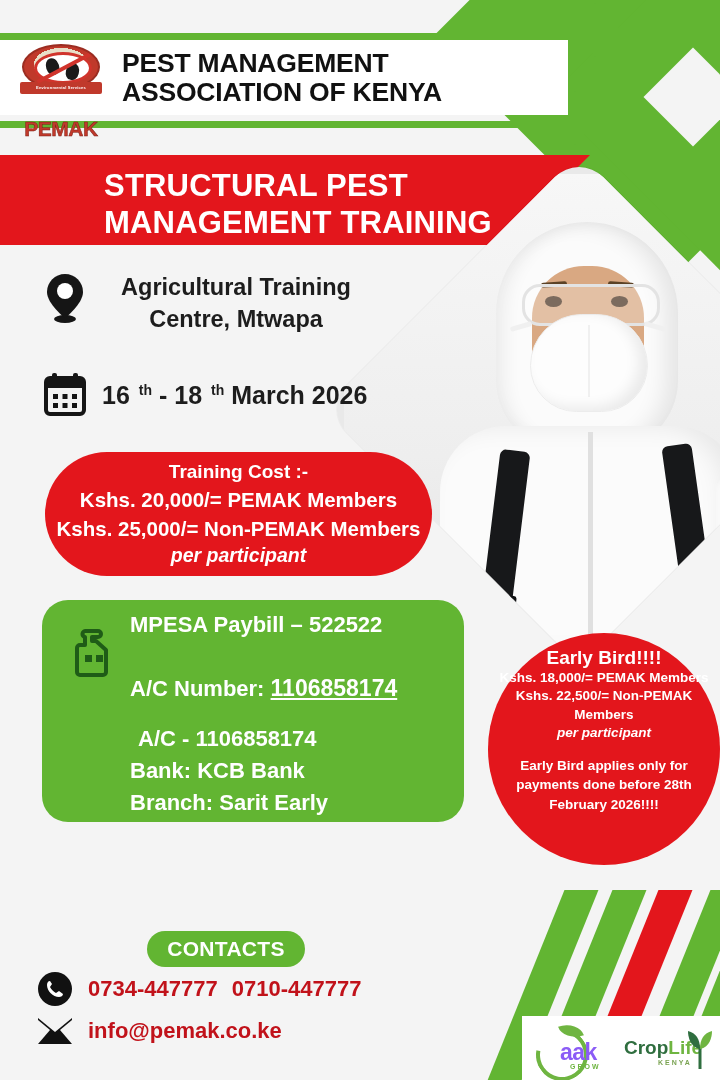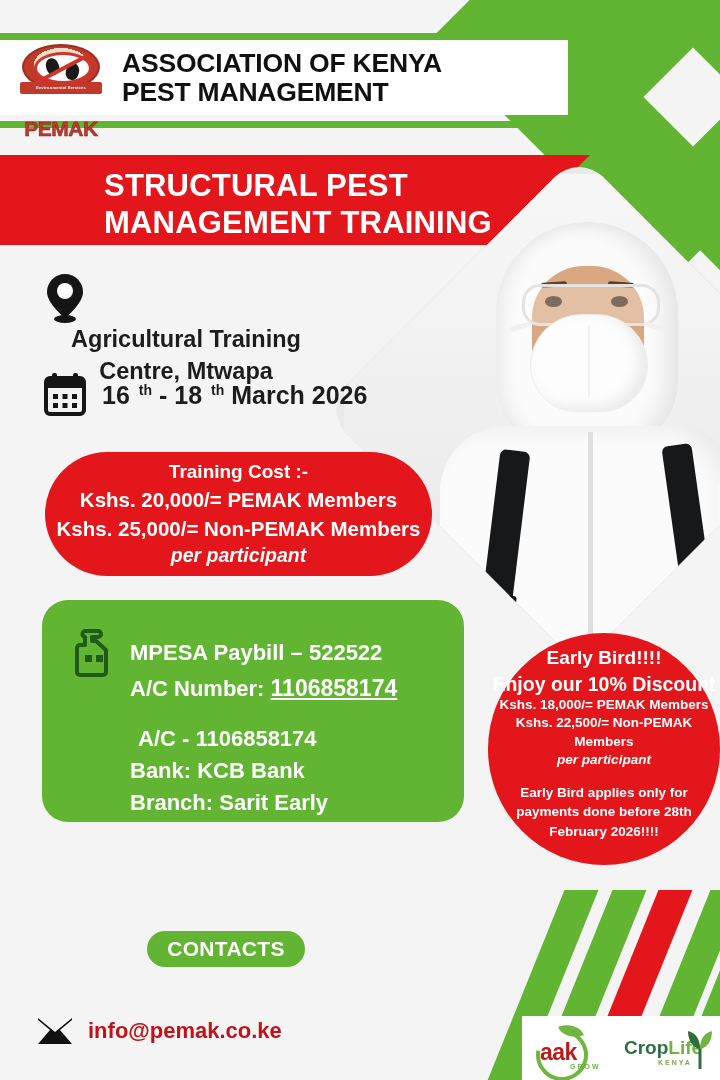--- a/index.html
+++ b/index.html
@@ -135,21 +135,21 @@
   .title-banner .t{
     position:absolute;left:104px;top:12px;
     color:#fff;font-weight:bold;font-size:31px;
     line-height:1.2;letter-spacing:.2px;
   }
 
   
   .info-row{
     position:absolute;z-index:6;display:flex;align-items:flex-start;
   }
-  .row-venue{left:40px;top:272px;flex-direction:column;}
+  .row-venue{left:40px;top:272px;}
   .row-date{left:40px;top:372px;}
   .icon-box{width:50px;flex:none;display:flex;justify-content:center;}
   .venue-text{
     margin-left:12px;color:#1d1d1d;font-weight:bold;
     font-size:23.5px;line-height:1.35;text-align:center;width:268px;
   }
   .date-text{
     margin-left:12px;color:#1d1d1d;font-weight:bold;
     font-size:25px;line-height:1.2;padding-top:8px;
   }
@@ -169,21 +169,21 @@
   .cost-bubble .l4{font-weight:bold;font-style:italic;font-size:19.5px;margin-top:1px;}
 
   
   .pay-card{
     position:absolute;left:42px;top:600px;
     width:422px;height:222px;
     background:#62b532;border-radius:26px;
     z-index:7;color:#ffffff;
   }
   .pay-icon{position:absolute;left:30px;top:28px;}
-  .pay-l1{position:absolute;left:88px;top:40px;font-size:22px;font-weight:600;}
+  .pay-l1{position:absolute;left:88px;top:12px;font-size:22px;font-weight:600;}
   .pay-l1 b{font-weight:bold;}
   .pay-l2{position:absolute;left:88px;top:75px;font-size:22px;font-weight:600;}
   .pay-l2 b{font-weight:bold;font-size:23px;text-decoration:underline;}
   .pay-l3{position:absolute;left:96px;top:126px;font-size:22px;font-weight:600;}
   .pay-l4{position:absolute;left:88px;top:158px;font-size:22px;font-weight:600;}
   .pay-l5{position:absolute;left:88px;top:190px;font-size:22px;font-weight:600;}
 
   
   .earlybird{
     position:absolute;left:488px;top:633px;
@@ -321,22 +321,22 @@
   .aak-ring{
     position:absolute;left:10px;top:10px;width:44px;height:44px;
     border:4px solid #6fb541;border-radius:50%;
     border-top-color:transparent;transform:rotate(-35deg);
   }
   .aak-leaf{
     position:absolute;left:34px;top:4px;width:22px;height:16px;
     background:#6fb541;border-radius:0 100% 0 100%;transform:rotate(-18deg);
   }
   .aak-text{
-    position:absolute;left:14px;top:20px;
-    font-size:23px;font-weight:bold;color:#b91c1c;letter-spacing:-.5px;
+    position:absolute;left:34px;top:20px;
+    font-size:23px;font-weight:bold;color:#8b5cf6;letter-spacing:-.5px;
   }
   .aak-sub{
     position:absolute;left:44px;top:44px;font-size:7px;
     color:#6fb541;letter-spacing:2px;font-weight:bold;
   }
   .croplife{position:relative;width:98px;height:58px;}
   .cl-text{
     position:absolute;left:4px;top:18px;font-size:19px;font-weight:600;
   }
   .cl-crop{color:#2f6e3f;}
@@ -369,22 +369,22 @@
         <div class="bug b1"></div>
         <div class="bug b2"></div>
         <div class="logo-slash"></div>
       </div>
       <div class="logo-ribbon">
         <span>Environmental Services</span>
       </div>
       <div class="logo-name">PEMAK</div>
     </div>
     <div class="org-title">
+      <div>PEST MANAGEMENT</div>
       <div>ASSOCIATION OF KENYA</div>
-      <div>PEST MANAGEMENT</div>
     </div>
   </div>
 
   <div class="photo-diamond">
     <div class="photo-inner">
       <div class="hood"></div>
       <div class="face"></div>
       <div class="brow l"></div>
       <div class="brow r"></div>
       <div class="eye l"></div>
@@ -467,32 +467,42 @@
     <div class="pay-l2">
       <span>A/C Number: </span><b>1106858174</b>
     </div>
     <div class="pay-l3">A/C - 1106858174</div>
     <div class="pay-l4">Bank: KCB Bank</div>
     <div class="pay-l5">Branch: Sarit Early</div>
   </div>
 
   <div class="earlybird">
     <div class="eb-t1">Early Bird!!!!</div>
-    <div class="eb-t2">Enjoy our 10% Discount</div>
     <div class="eb-t3">Kshs. 18,000/= PEMAK Members</div>
     <div class="eb-t3" style="margin-top:0">Kshs. 22,500/= Non-PEMAK Members</div>
     <div class="eb-t4">per participant</div>
     <div class="eb-t5">Early Bird applies only  for</div>
     <div class="eb-t5" style="margin-top:0">payments done  before 28th</div>
     <div class="eb-t5" style="margin-top:0">February 2026!!!!</div>
   </div>
 
 
   <div class="contacts-pill">CONTACTS</div>
 
+  <div class="contact-row row-phone">
+    <span>
+      <svg width="34" height="34" viewBox="0 0 34 34" aria-hidden="true">
+        <circle cx="17" cy="17" r="17" fill="#111"></circle>
+        <path d="M12 9 c-2 0 -3 2 -3 4 c0 6 6 12 12 12 c2 0 4 -1 4 -3 l-4 -3 l-3 2 c-2 -1 -5 -4 -6 -6 l2 -3 z" fill="#fff"></path>
+      </svg>
+    </span>
+    <span class="contact-text">
+      <span>0734-447777</span><span class="sp"></span><span>0710-447777</span>
+    </span>
+  </div>
 
   <div class="contact-row row-mail">
     <span>
       <svg width="34" height="26" viewBox="0 0 34 26" aria-hidden="true">
         <rect x="0" y="0" width="34" height="26" fill="#111"></rect>
         <path d="M0 0 L17 14 L34 0 Z" fill="#f4f4f4"></path>
         <path d="M0 26 L12 12 L0 2 Z" fill="#f4f4f4"></path>
         <path d="M34 26 L22 12 L34 2 Z" fill="#f4f4f4"></path>
       </svg>
     </span>

